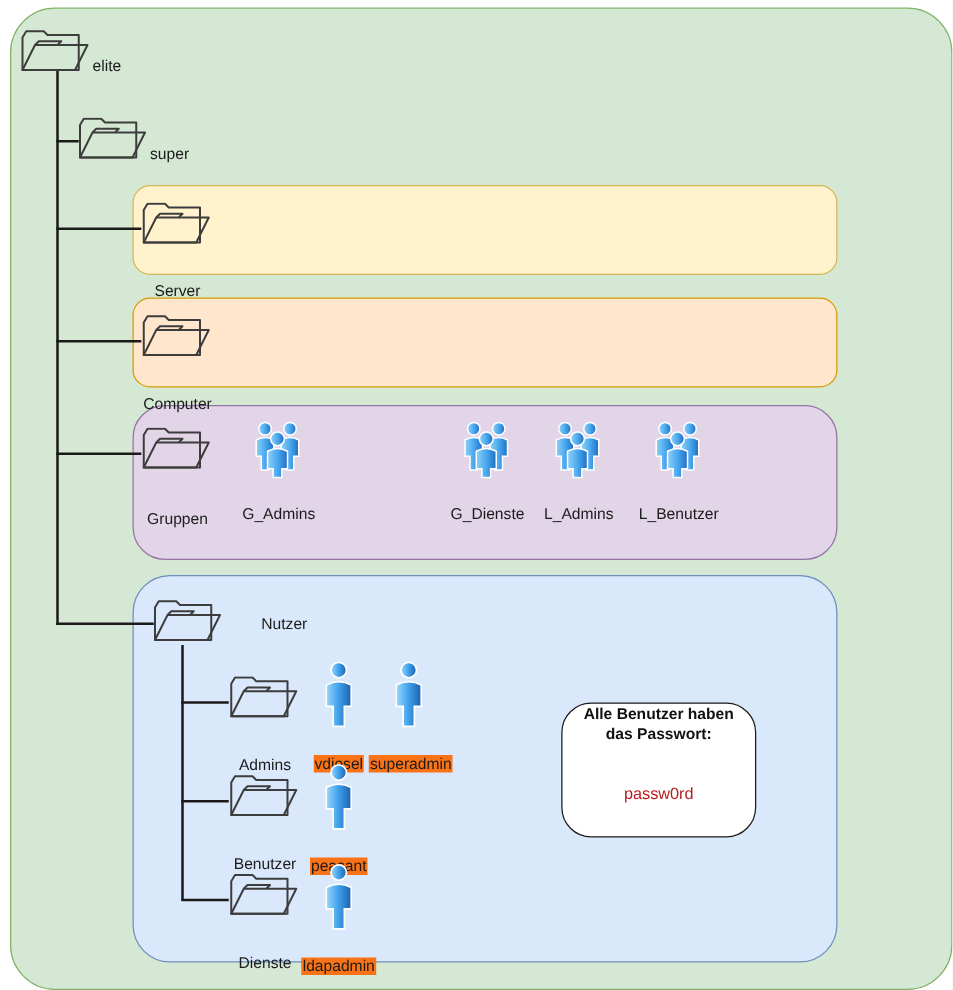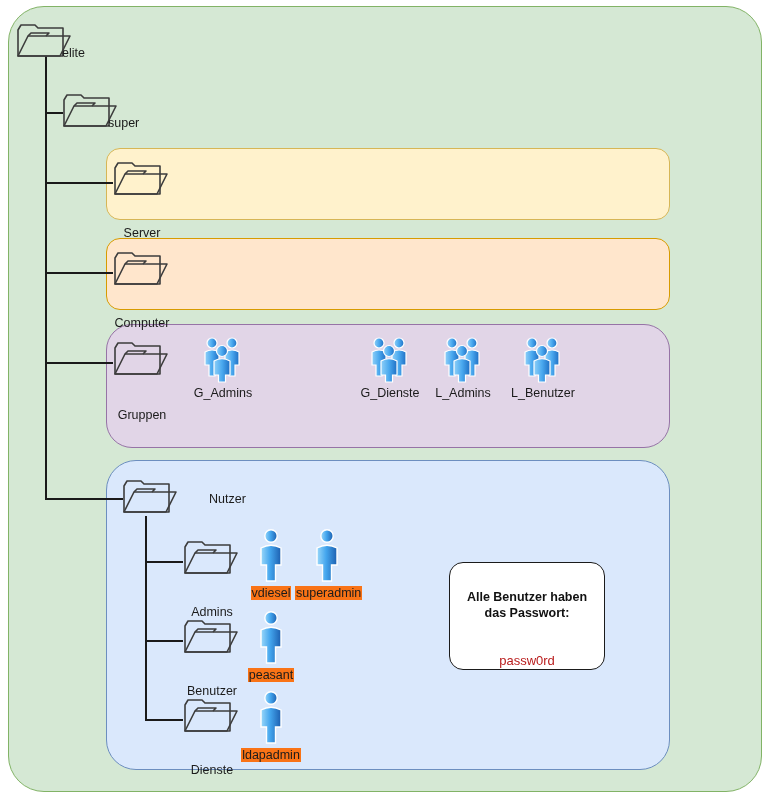--- a/index.html
+++ b/index.html
@@ -78,21 +78,21 @@
     display: block;
   }
   .node-label {
     position: absolute;
     font-size: 12.5px;
     color: #1b1b1b;
     white-space: nowrap;
     line-height: 14px;
   }
   .label-right {
-    left: 46px;
+    left: 58px;
     top: 22px;
   }
   .label-below {
     left: 50%;
     transform: translateX(-50%);
     top: 45px;
     margin-top: 28px;
   }
 
   
@@ -103,40 +103,40 @@
   .icon-node .glyph {
     display: block;
     margin: 0 auto;
   }
   .icon-caption {
     display: inline-block;
     font-size: 12.5px;
     color: #1b1b1b;
     white-space: nowrap;
     line-height: 14px;
-    margin-top: 3px;
+    margin-top: 21px;
   }
   .icon-caption.hl {
     background: #f97316;
     padding: 0 1px;
   }
 
   
   .note-box {
     position: absolute;
     left: 449px; top: 562px;
     width: 156px; height: 108px;
     background: #ffffff;
     border: 1px solid #1b1b1b;
-    border-radius: 14px;
+    border-radius: 24px;
     box-sizing: border-box;
     display: flex;
     flex-direction: column;
     align-items: center;
-    justify-content: flex-end;
+    justify-content: flex-start;
     text-align: center;
   }
   .note-title {
     font-size: 12.5px;
     font-weight: bold;
     color: #111;
     line-height: 16px;
     padding: 0 8px;
   }
   .note-value {

